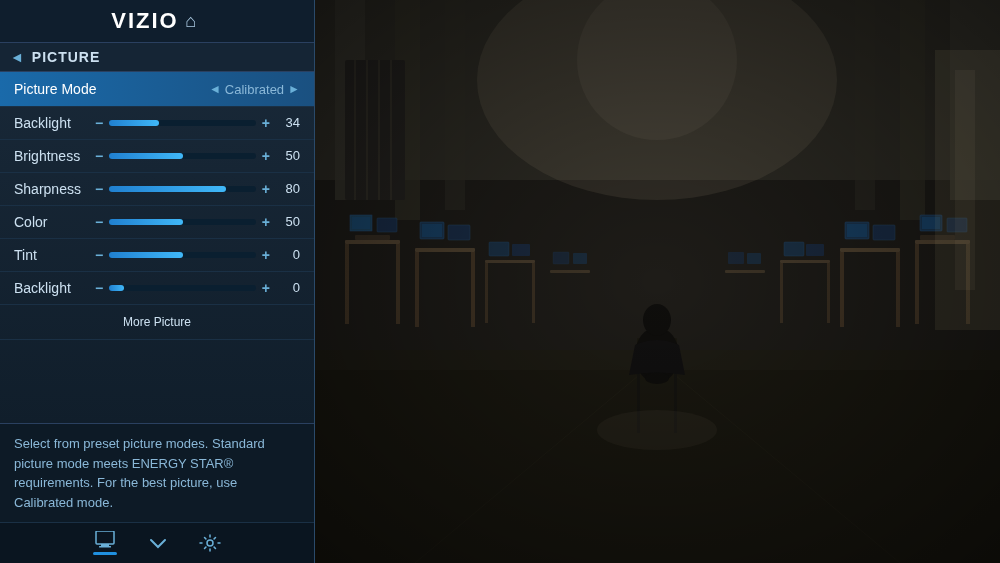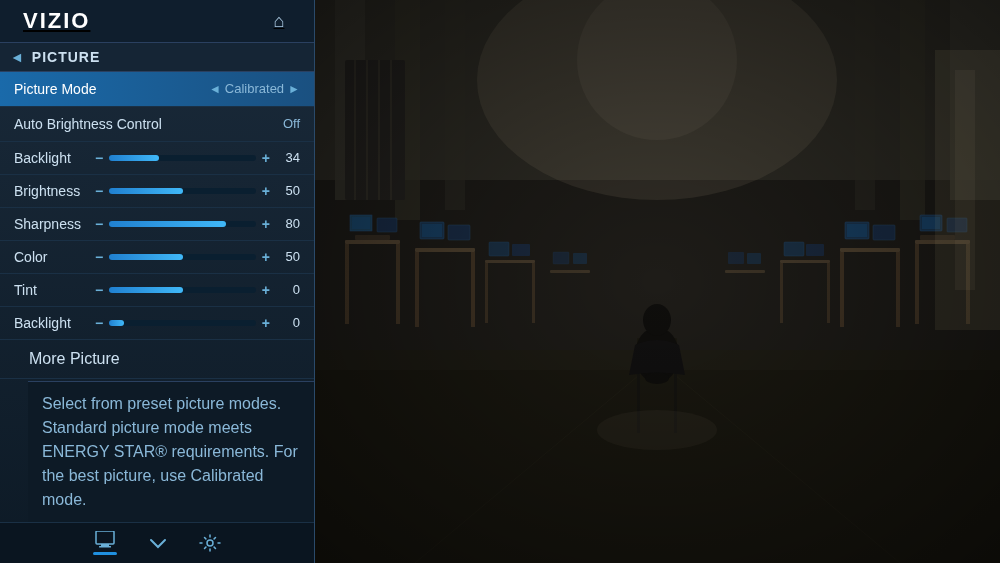--- a/index.html
+++ b/index.html
@@ -22,25 +22,24 @@
       display: flex;
       flex-direction: column;
       border-right: 1px solid #2a4a6a;
       position: relative;
     }
 
     
     #header {
       display: flex;
       align-items: center;
-      justify-content: space-between;
+      justify-content: center;
       padding: 8px 23px;
       border-bottom: 1px solid #2a4060;
       background: #0f1e2d;
-      text-decoration: underline;
     }
 
     #vizio-logo {
       color: #fff;
       font-size: 22px;
       font-weight: bold;
       letter-spacing: 2px;
     }
 
     #home-icon {
@@ -80,21 +79,21 @@
     }
 
     
     #menu-list {
       flex: 1;
       overflow: hidden;
     }
 
     .menu-item {
       display: flex;
-      align-items: flex-start;
+      align-items: center;
       justify-content: space-between;
       padding: 9px 14px;
       border-bottom: 1px solid #1a3045;
       cursor: pointer;
       color: #cce0f0;
       font-size: 14px;
     }
 
     .menu-item.active {
       background: linear-gradient(90deg, #1a6aaa 0%, #1a5080 100%);
@@ -178,36 +177,36 @@
       width: 24px;
       text-align: right;
       font-size: 13px;
       color: #cce0f0;
     }
 
     
     .simple-item {
       display: flex;
       align-items: center;
-      padding: 10px 29px;
+      padding: 10px 20px;
       border-bottom: 1px solid #1a3045;
       cursor: pointer;
       color: #cce0f0;
-      font-size: 16px;
+      font-size: 12px;
+      justify-content: center;
     }
 
     
     #description {
       padding: 10px 14px;
       color: #8ab8d8;
-      font-size: 16px;
+      font-size: 13px;
       line-height: 1.5;
       border-top: 1px solid #2a4060;
       background: #0d1a26;
-      margin-left: 28px;
     }
 
     
     #bottom-nav {
       display: flex;
       align-items: center;
       justify-content: center;
       gap: 30px;
       padding: 8px 0;
       background: #0a1520;
@@ -268,24 +267,20 @@
 
     <div class="menu-item active">
       <span class="menu-item-label">Picture Mode</span>
       <span class="menu-item-value">
         <span class="arrow-left">◄</span>
         <span>Calibrated</span>
         <span class="arrow-right">►</span>
       </span>
     </div>
 
-    <div class="menu-item">
-      <span class="menu-item-label">Auto Brightness Control</span>
-      <span class="menu-item-value">Off</span>
-    </div>
 
     <div class="slider-row">
       <span class="slider-label">Backlight</span>
       <div class="slider-track-container">
         <span class="slider-minus">−</span>
         <div class="slider-track">
           <div class="slider-fill" style="width:34%"></div>
         </div>
         <span class="slider-plus">+</span>
       </div>

